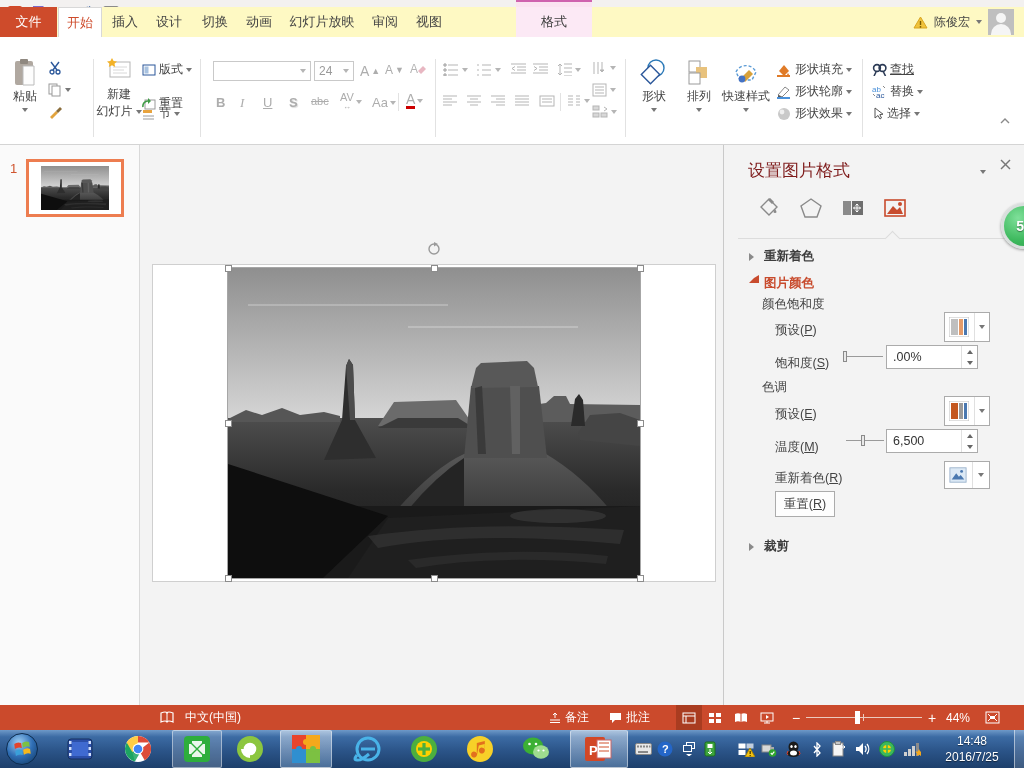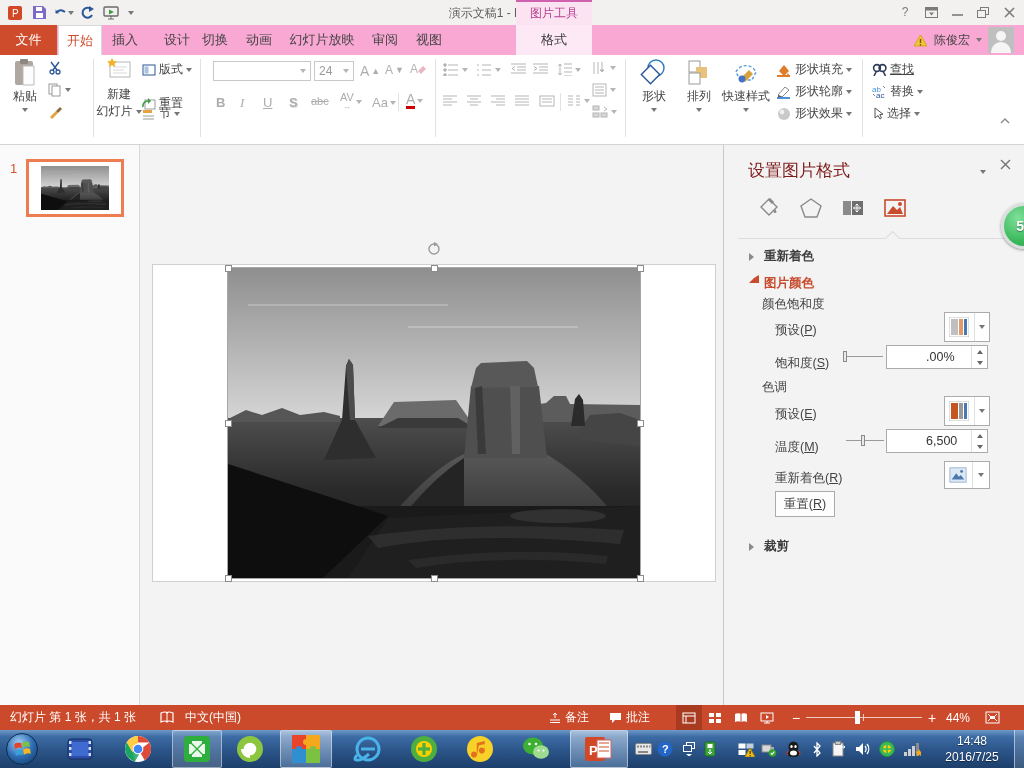--- a/index.html
+++ b/index.html
@@ -11,21 +11,21 @@
 
   
   #titlebar{left:0;top:0;width:1024px;height:25px;background:#f3f1f0;border-bottom:0;}
   .qat-btn{width:22px;height:20px;display:flex;align-items:center;justify-content:center;}
   #title-text{left:0;right:0;top:5px;text-align:center;font-size:12px;color:#5c5c5c;}
   .winctl{width:26px;height:18px;display:flex;align-items:center;justify-content:center;color:#7b7b7b;font-size:12px;}
   #ctx-tool-header{left:516px;top:0;width:76px;height:25px;background:#fbe3f1;border-top:2px solid #cf62ae;
     color:#b83e92;display:flex;align-items:center;justify-content:center;font-size:12px;box-sizing:border-box;}
 
   
-  #tabrow{left:0;top:25px;width:1024px;height:30px;background:#f9a8d4;}
+  #tabrow{left:0;top:7px;width:1024px;height:30px;background:#fef9c3;}
   .tab{position:absolute;top:0;height:30px;display:flex;align-items:center;justify-content:center;font-size:13px;color:#444;}
   .tab-file{background:#ce4b2b;color:#fff;}
   .tab-active{background:#fff;border:1px solid #d8d8d8;border-bottom:none;color:#ce4b2b;box-sizing:border-box;}
   .tab-format{background:#fce9f5;color:#3c3c3c;}
   #user-chip{right:10px;top:2px;display:flex;align-items:center;gap:6px;color:#444;font-size:12px;}
   #avatar{width:26px;height:26px;background:#bfbfbf;position:relative;overflow:hidden;}
   #avatar .head{position:absolute;left:8px;top:4px;width:10px;height:10px;border-radius:50%;background:#f5f5f5;}
   #avatar .body{position:absolute;left:3px;top:15px;width:20px;height:14px;border-radius:10px 10px 0 0;background:#f5f5f5;}
 
   
@@ -72,21 +72,21 @@
   .disc.open{border-left:5px solid transparent;border-top:3px solid transparent;border-right:5px solid #c84b2d;border-bottom:5px solid #c84b2d;width:0;height:0;}
   .pane-lbl{position:absolute;left:51px;font-size:12.5px;color:#444;}
   .pane-lbl u{text-decoration:underline;}
   .drop-btn{position:absolute;width:46px;height:30px;background:#fff;border:1px solid #ababab;box-sizing:border-box;display:flex;align-items:center;}
   .drop-btn .thumb{margin-left:4px;width:20px;height:20px;display:block;}
   .drop-btn .dv{width:1px;height:100%;background:#e0e0e0;margin-left:5px;}
   .drop-btn .dd{flex:1;display:flex;justify-content:center;}
   .slider{position:absolute;height:11px;}
   .slider .track{position:absolute;left:0;right:0;top:5px;height:1px;background:#9a9a9a;}
   .slider .sthumb{position:absolute;top:0;width:4px;height:11px;background:#e8e8e8;border:1px solid #8a8a8a;box-sizing:border-box;}
-  .spinbox{position:absolute;width:102px;height:24px;background:#fff;border:1px solid #ababab;box-sizing:border-box;display:flex;padding-left:33px;}
+  .spinbox{position:absolute;width:92px;height:24px;background:#fff;border:1px solid #ababab;box-sizing:border-box;display:flex;}
   .spinbox .sval{flex:1;font-size:12.5px;color:#333;display:flex;align-items:center;padding-left:6px;}
   .spinbox .spin{width:15px;border-left:1px solid #e0e0e0;display:flex;flex-direction:column;}
   .spinbox .spin span{flex:1;display:flex;align-items:center;justify-content:center;}
   .up-arr{width:0;height:0;border-left:3px solid transparent;border-right:3px solid transparent;border-bottom:4px solid #666;}
   .dn-arr{width:0;height:0;border-left:3px solid transparent;border-right:3px solid transparent;border-top:4px solid #666;}
   #reset-btn{position:absolute;left:51px;top:346px;width:60px;height:26px;background:#fdfdfd;border:1px solid #ababab;box-sizing:border-box;
      font-size:12.5px;color:#444;display:flex;align-items:center;justify-content:center;}
 
   
   #statusbar{left:0;top:705px;width:1024px;height:25px;background:#cb4a2c;color:#fff;font-size:12px;}
@@ -186,21 +186,21 @@
             <line x1="10" y1="1" x2="1" y2="10" stroke="#7b7b7b" stroke-width="1.6"></line>
           </svg>
       </div>
     </div>
   </div>
 
   <div id="tabrow" class="abs">
     <div class="tab tab-file" style="left:0;width:57px;">文件</div>
     <div class="tab tab-active" style="left:58px;width:44px;">开始</div>
     <div class="tab" style="left:104px;width:42px;">插入</div>
-    <div class="tab" style="left:148px;width:42px;margin-left:8px;">设计</div>
+    <div class="tab" style="left:148px;width:42px;">设计</div>
     <div class="tab" style="left:194px;width:42px;">切换</div>
     <div class="tab" style="left:238px;width:42px;">动画</div>
     <div class="tab" style="left:282px;width:80px;">幻灯片放映</div>
     <div class="tab" style="left:364px;width:42px;">审阅</div>
     <div class="tab" style="left:408px;width:42px;">视图</div>
     <div class="tab tab-format" style="left:516px;width:76px;">格式</div>
     <div id="user-chip" class="abs">
       <svg width="15" height="13">
           <path d="M7.5,1 L14,12 L1,12 Z" fill="#f0c33c" stroke="#d9a520"></path>
           <line x1="7.5" y1="5" x2="7.5" y2="9" stroke="#7a5c00" stroke-width="1.4"></line>
@@ -828,21 +828,20 @@
       <div id="reset-btn">
           <span><span>重置(</span><u>R</u><span>)</span></span>
         </div>
 
       <div class="disc closed" style="top:398px;"></div>
       <div class="sec-head" style="top:393px;">裁剪</div>
     </div>
   </div>
 
   <div id="statusbar" class="abs">
-    <div class="sb-item" style="left:10px;">幻灯片 第 1 张，共 1 张</div>
     <div class="sb-item" style="left:160px;">
       <svg width="14" height="13">
           <path d="M1,2 q5,-2 6,0 q1,-2 6,0 v9 q-5,-2 -6,0 q-1,-2 -6,0 Z" fill="none" stroke="#fff" stroke-width="1.2"></path>
           <line x1="7" y1="2" x2="7" y2="11" stroke="#fff"></line>
         </svg>
     </div>
     <div class="sb-item" style="left:185px;">中文(中国)</div>
 
     <div class="sb-item" style="left:549px;">
       <svg width="12" height="11">

